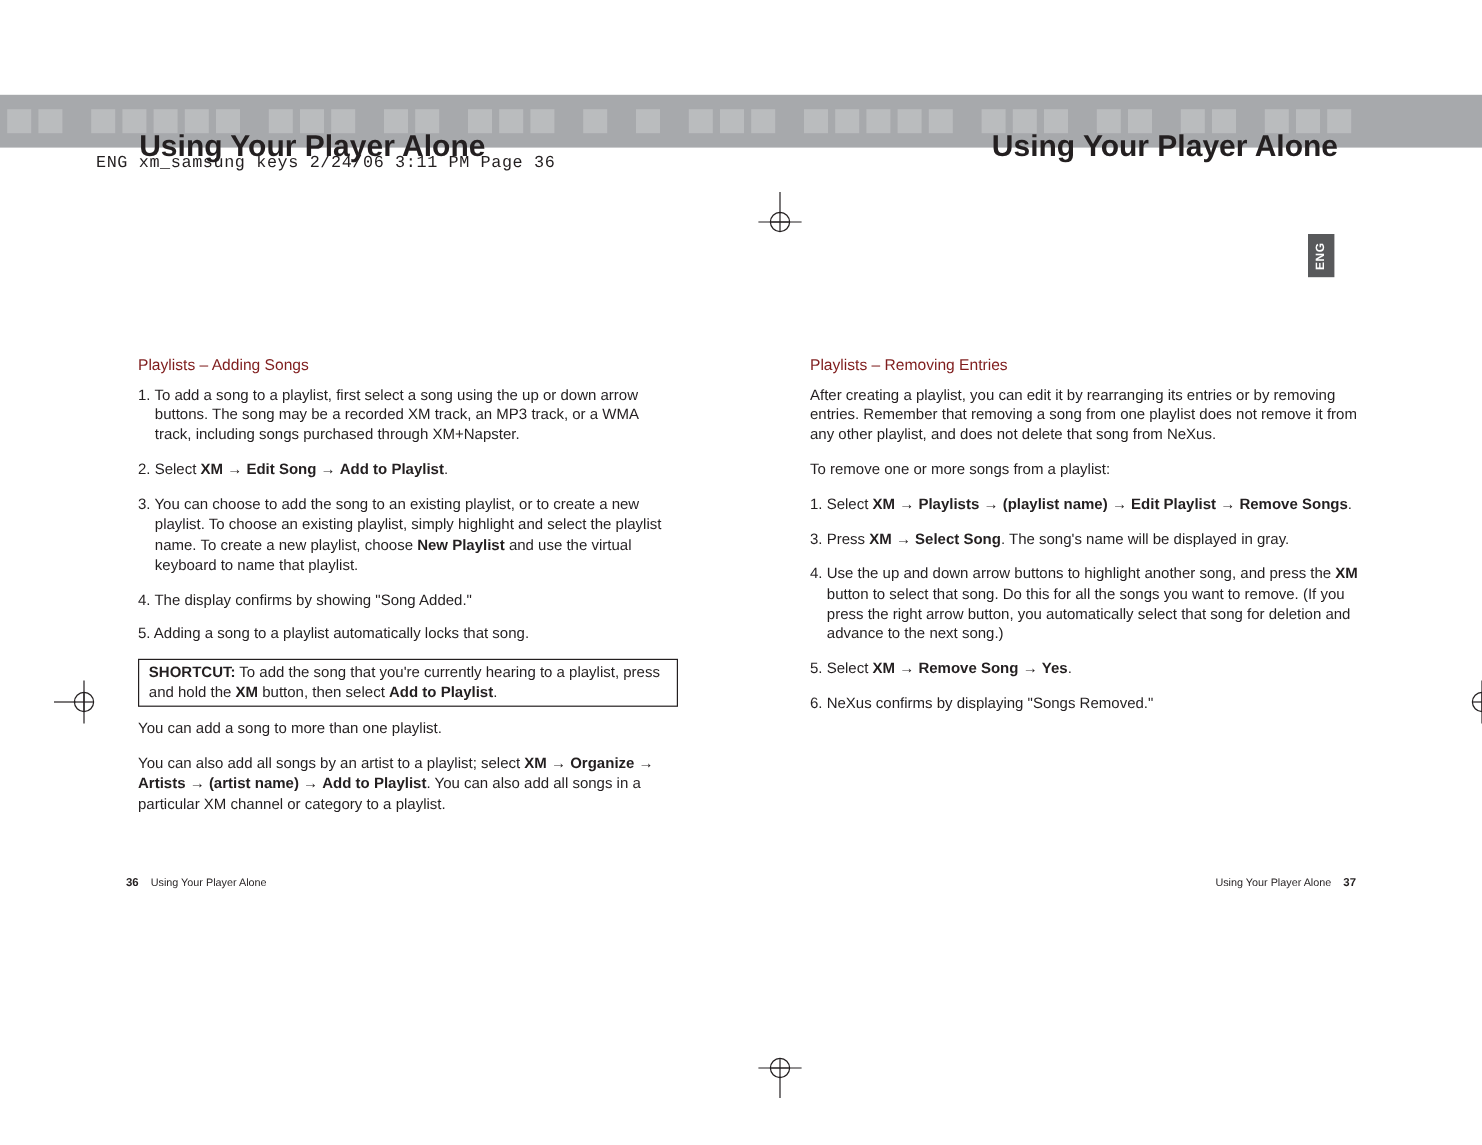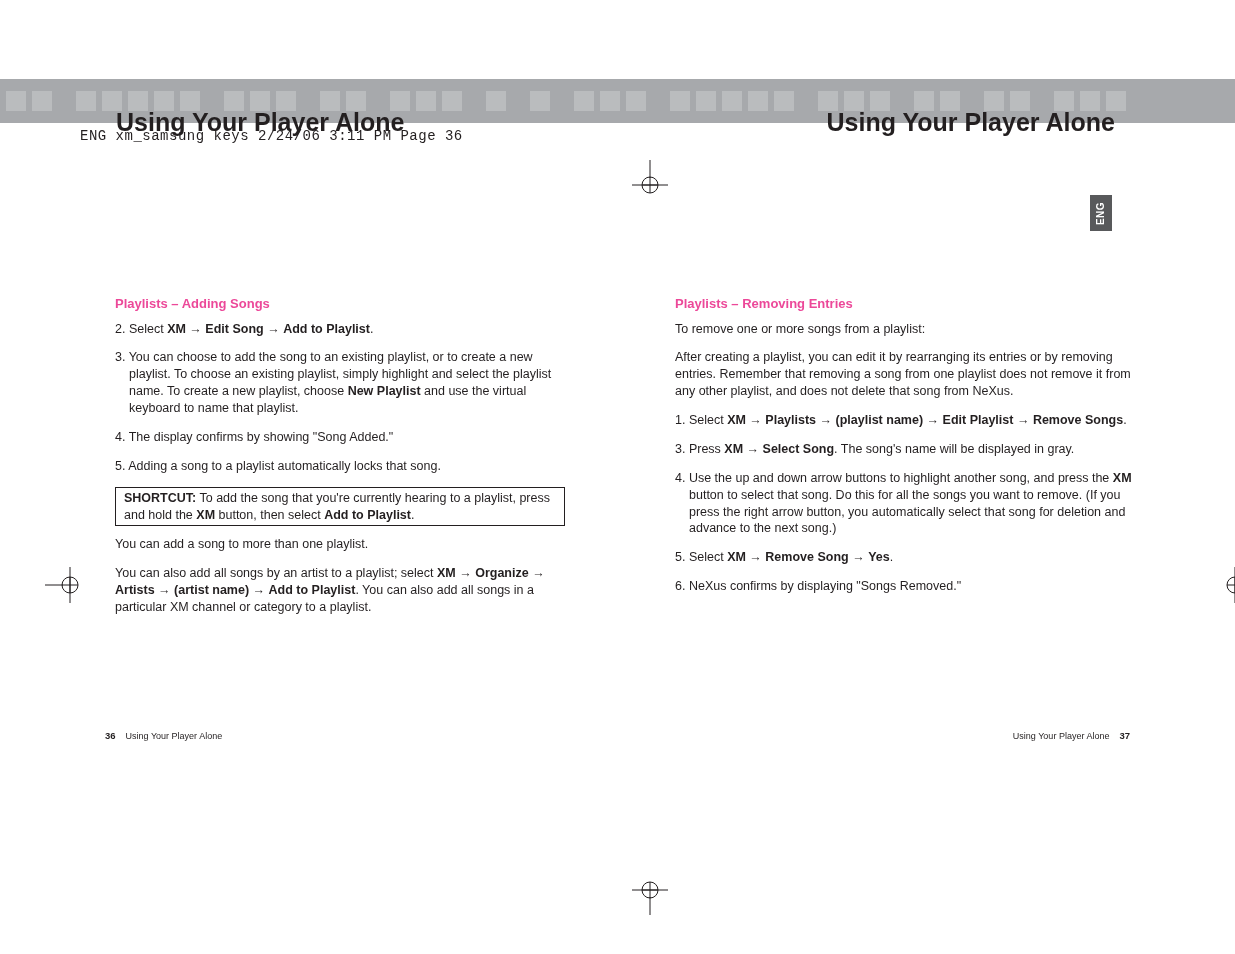--- a/index.html
+++ b/index.html
@@ -87,22 +87,22 @@
     width: 450px;
     font-size: 12.5px;
     line-height: 1.35;
     color: #231f20;
   }
   .col.left { left: 60px; top: 175px; }
   .col.right { left: 620px; top: 175px; width: 470px; }
 
   .sub {
     font-size: 13px;
-    font-weight: 700;
-    color: #ec4899;
+    font-weight: 400;
+    color: #7f1d1d;
     margin-bottom: 8px;
   }
   .col p, .col li { margin-bottom: 12px; }
   .col ol { list-style: none; }
   .col ol li {
     padding-left: 14px;
     text-indent: -14px;
   }
   b { font-weight: 700; }
   .arrow { font-family: inherit; }
@@ -241,20 +241,21 @@
         <line x1="25" y1="7" x2="25" y2="43" stroke="#231f20"></line>
         <circle cx="25" cy="25" r="8" fill="none" stroke="#231f20"></circle>
         <line x1="25" y1="17" x2="25" y2="33" stroke="#231f20"></line>
         <line x1="17" y1="25" x2="33" y2="25" stroke="#231f20"></line>
       </svg>
   </div>
 
   <div class="col left">
     <div class="sub">Playlists – Adding Songs</div>
     <ol>
+      <li>1. To add a song to a playlist, first select a song using the up or down arrow buttons. The song may be a recorded XM track, an MP3 track, or a WMA track, including songs purchased through XM+Napster.</li>
       <li>
         <span>2. Select </span><b>XM</b>
         <span class="arrow">→</span>
         <b>Edit Song</b>
         <span class="arrow">→</span>
         <b>Add to Playlist</b>.
       </li>
       <li>
         <span>3. You can choose to add the song to an existing playlist, or to create a new playlist. To choose an existing playlist, simply highlight and select the playlist name. To create a new playlist, choose </span><b>New Playlist</b><span> and use the virtual keyboard to name that playlist.</span>
       </li>
@@ -275,22 +276,22 @@
       <b>Artists</b>
       <span class="arrow">→</span>
       <b>(artist name)</b>
       <span class="arrow">→</span>
       <b>Add to Playlist</b><span>. You can also add all songs in a particular XM channel or category to a playlist.</span>
     </p>
   </div>
 
   <div class="col right">
     <div class="sub">Playlists – Removing Entries</div>
+    <p>After creating a playlist, you can edit it by rearranging its entries or by removing entries. Remember that removing a song from one playlist does not remove it from any other playlist, and does not delete that song from NeXus.</p>
     <p>To remove one or more songs from a playlist:</p>
-    <p>After creating a playlist, you can edit it by rearranging its entries or by removing entries. Remember that removing a song from one playlist does not remove it from any other playlist, and does not delete that song from NeXus.</p>
     <ol>
       <li>
         <span>1. Select </span><b>XM</b>
         <span class="arrow">→</span>
         <b>Playlists</b>
         <span class="arrow">→</span>
         <b>(playlist name)</b>
         <span class="arrow">→</span>
         <b>Edit Playlist</b>
         <span class="arrow">→</span>

